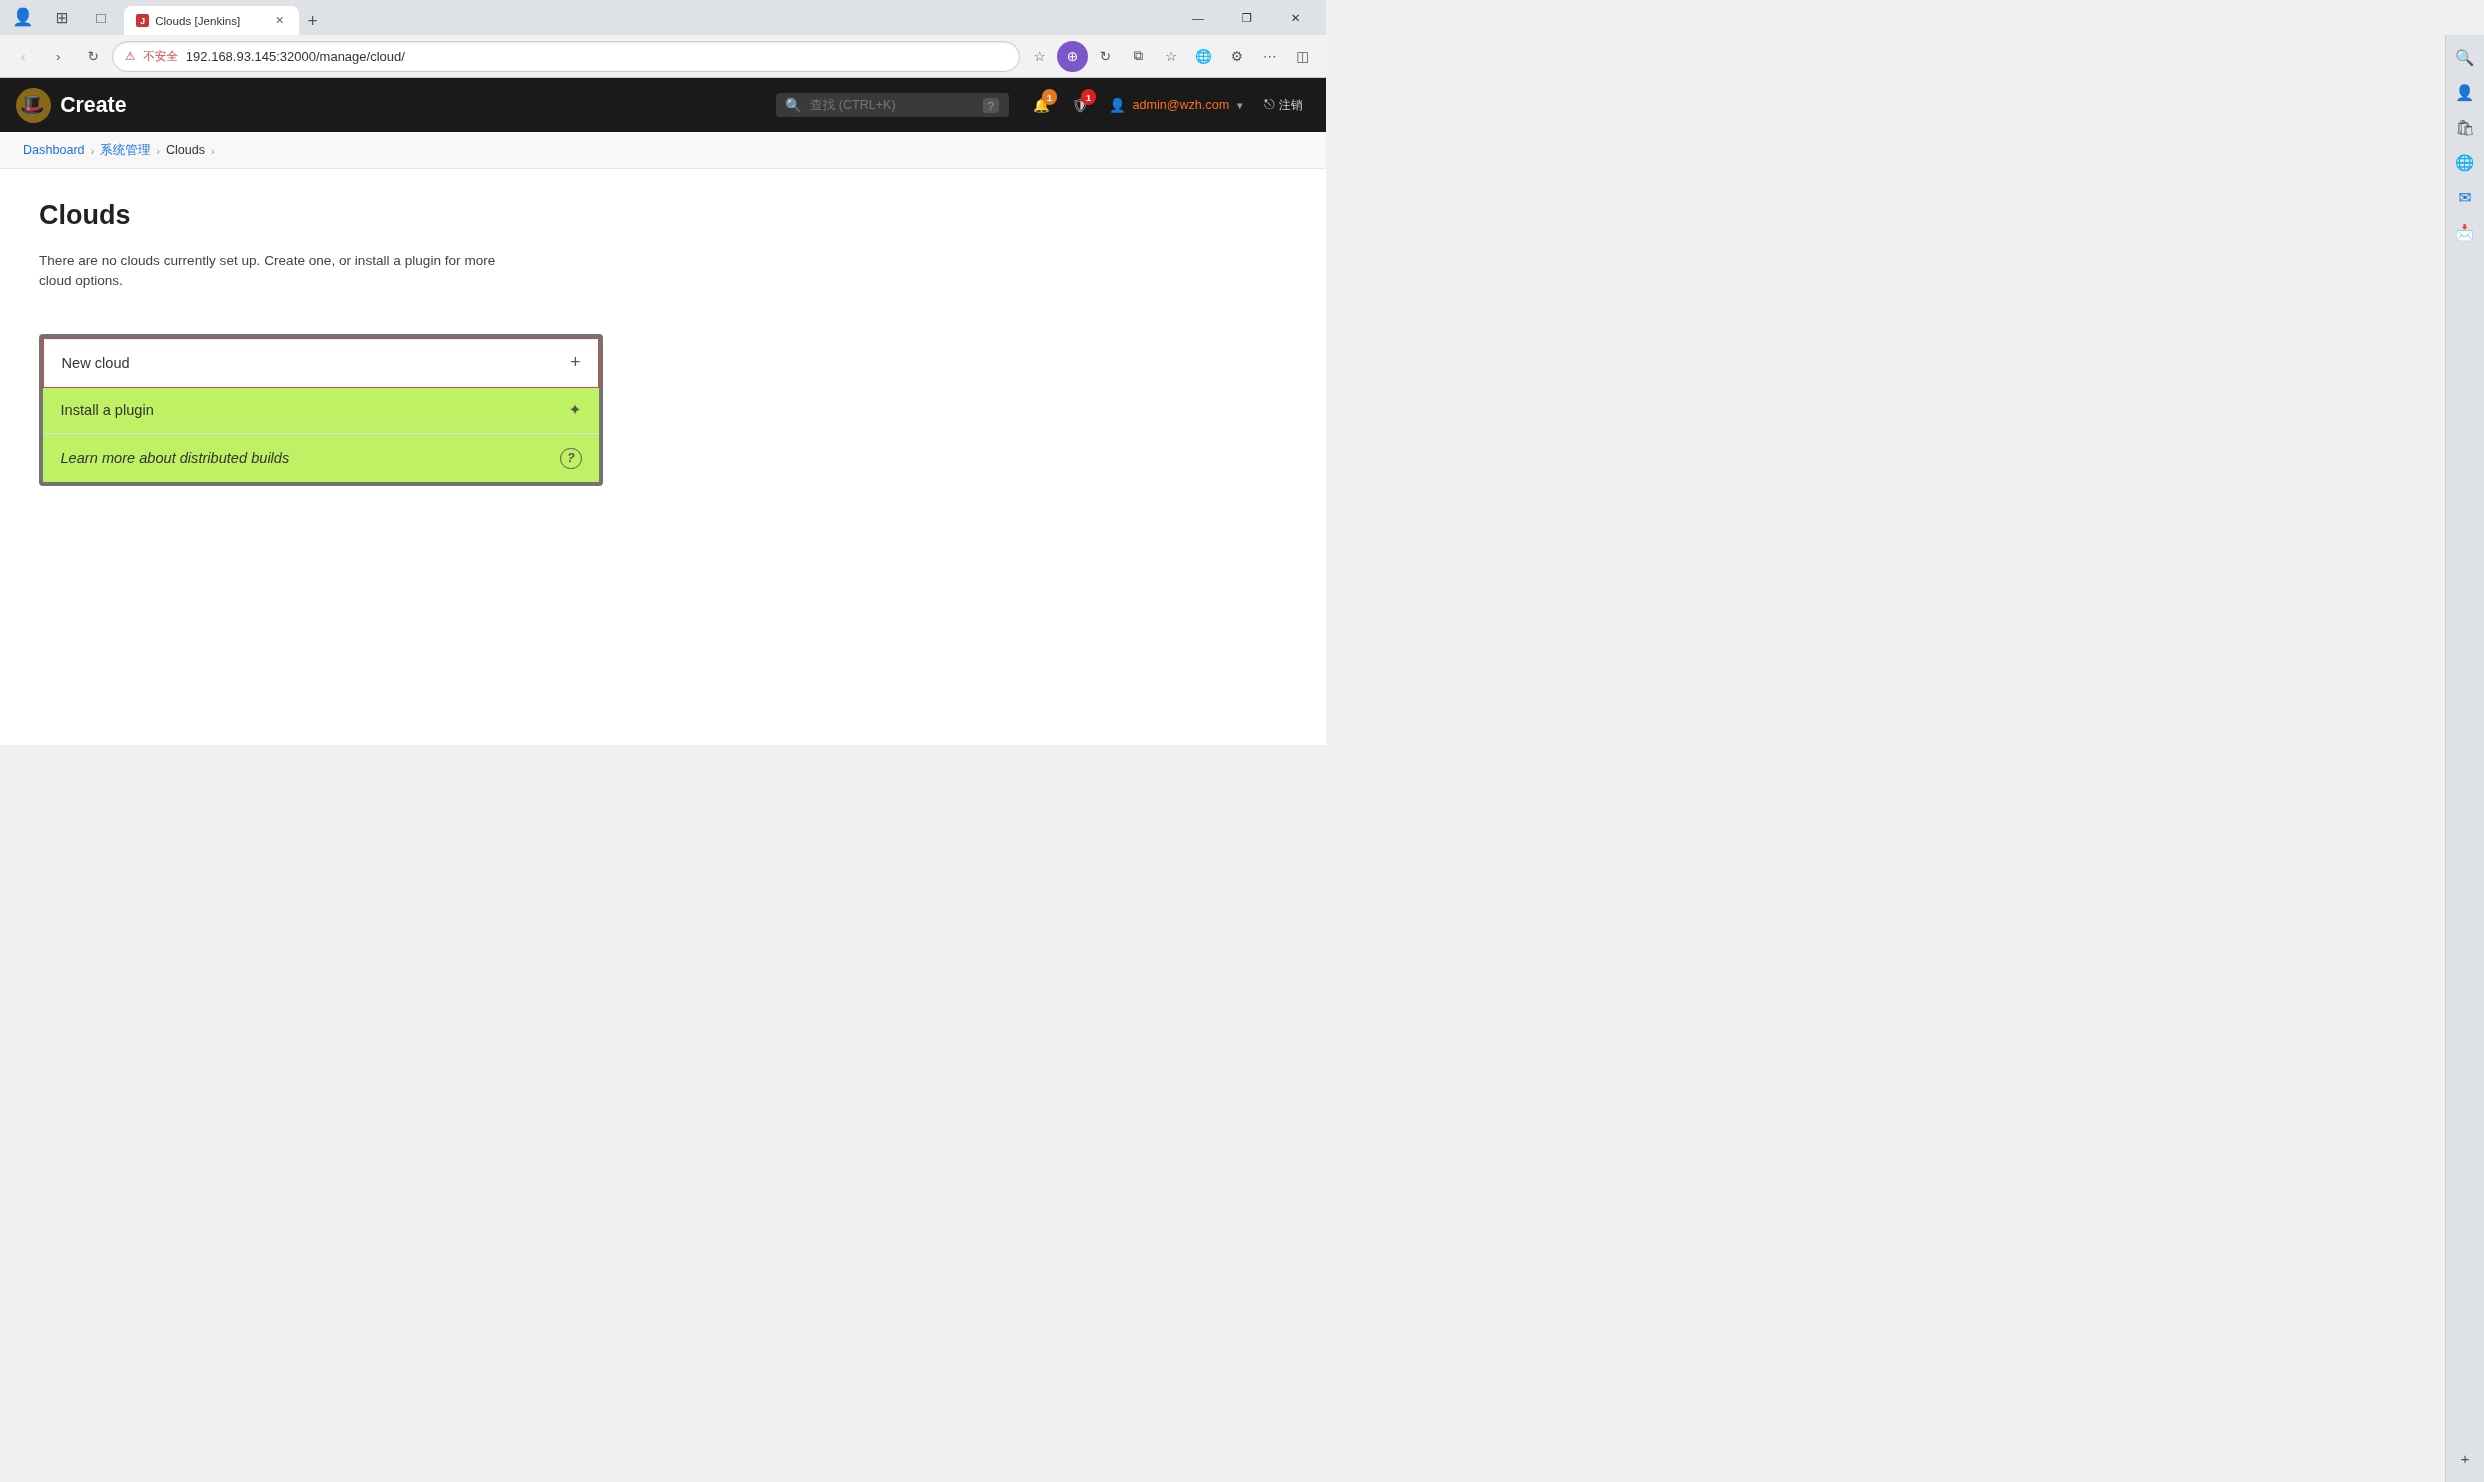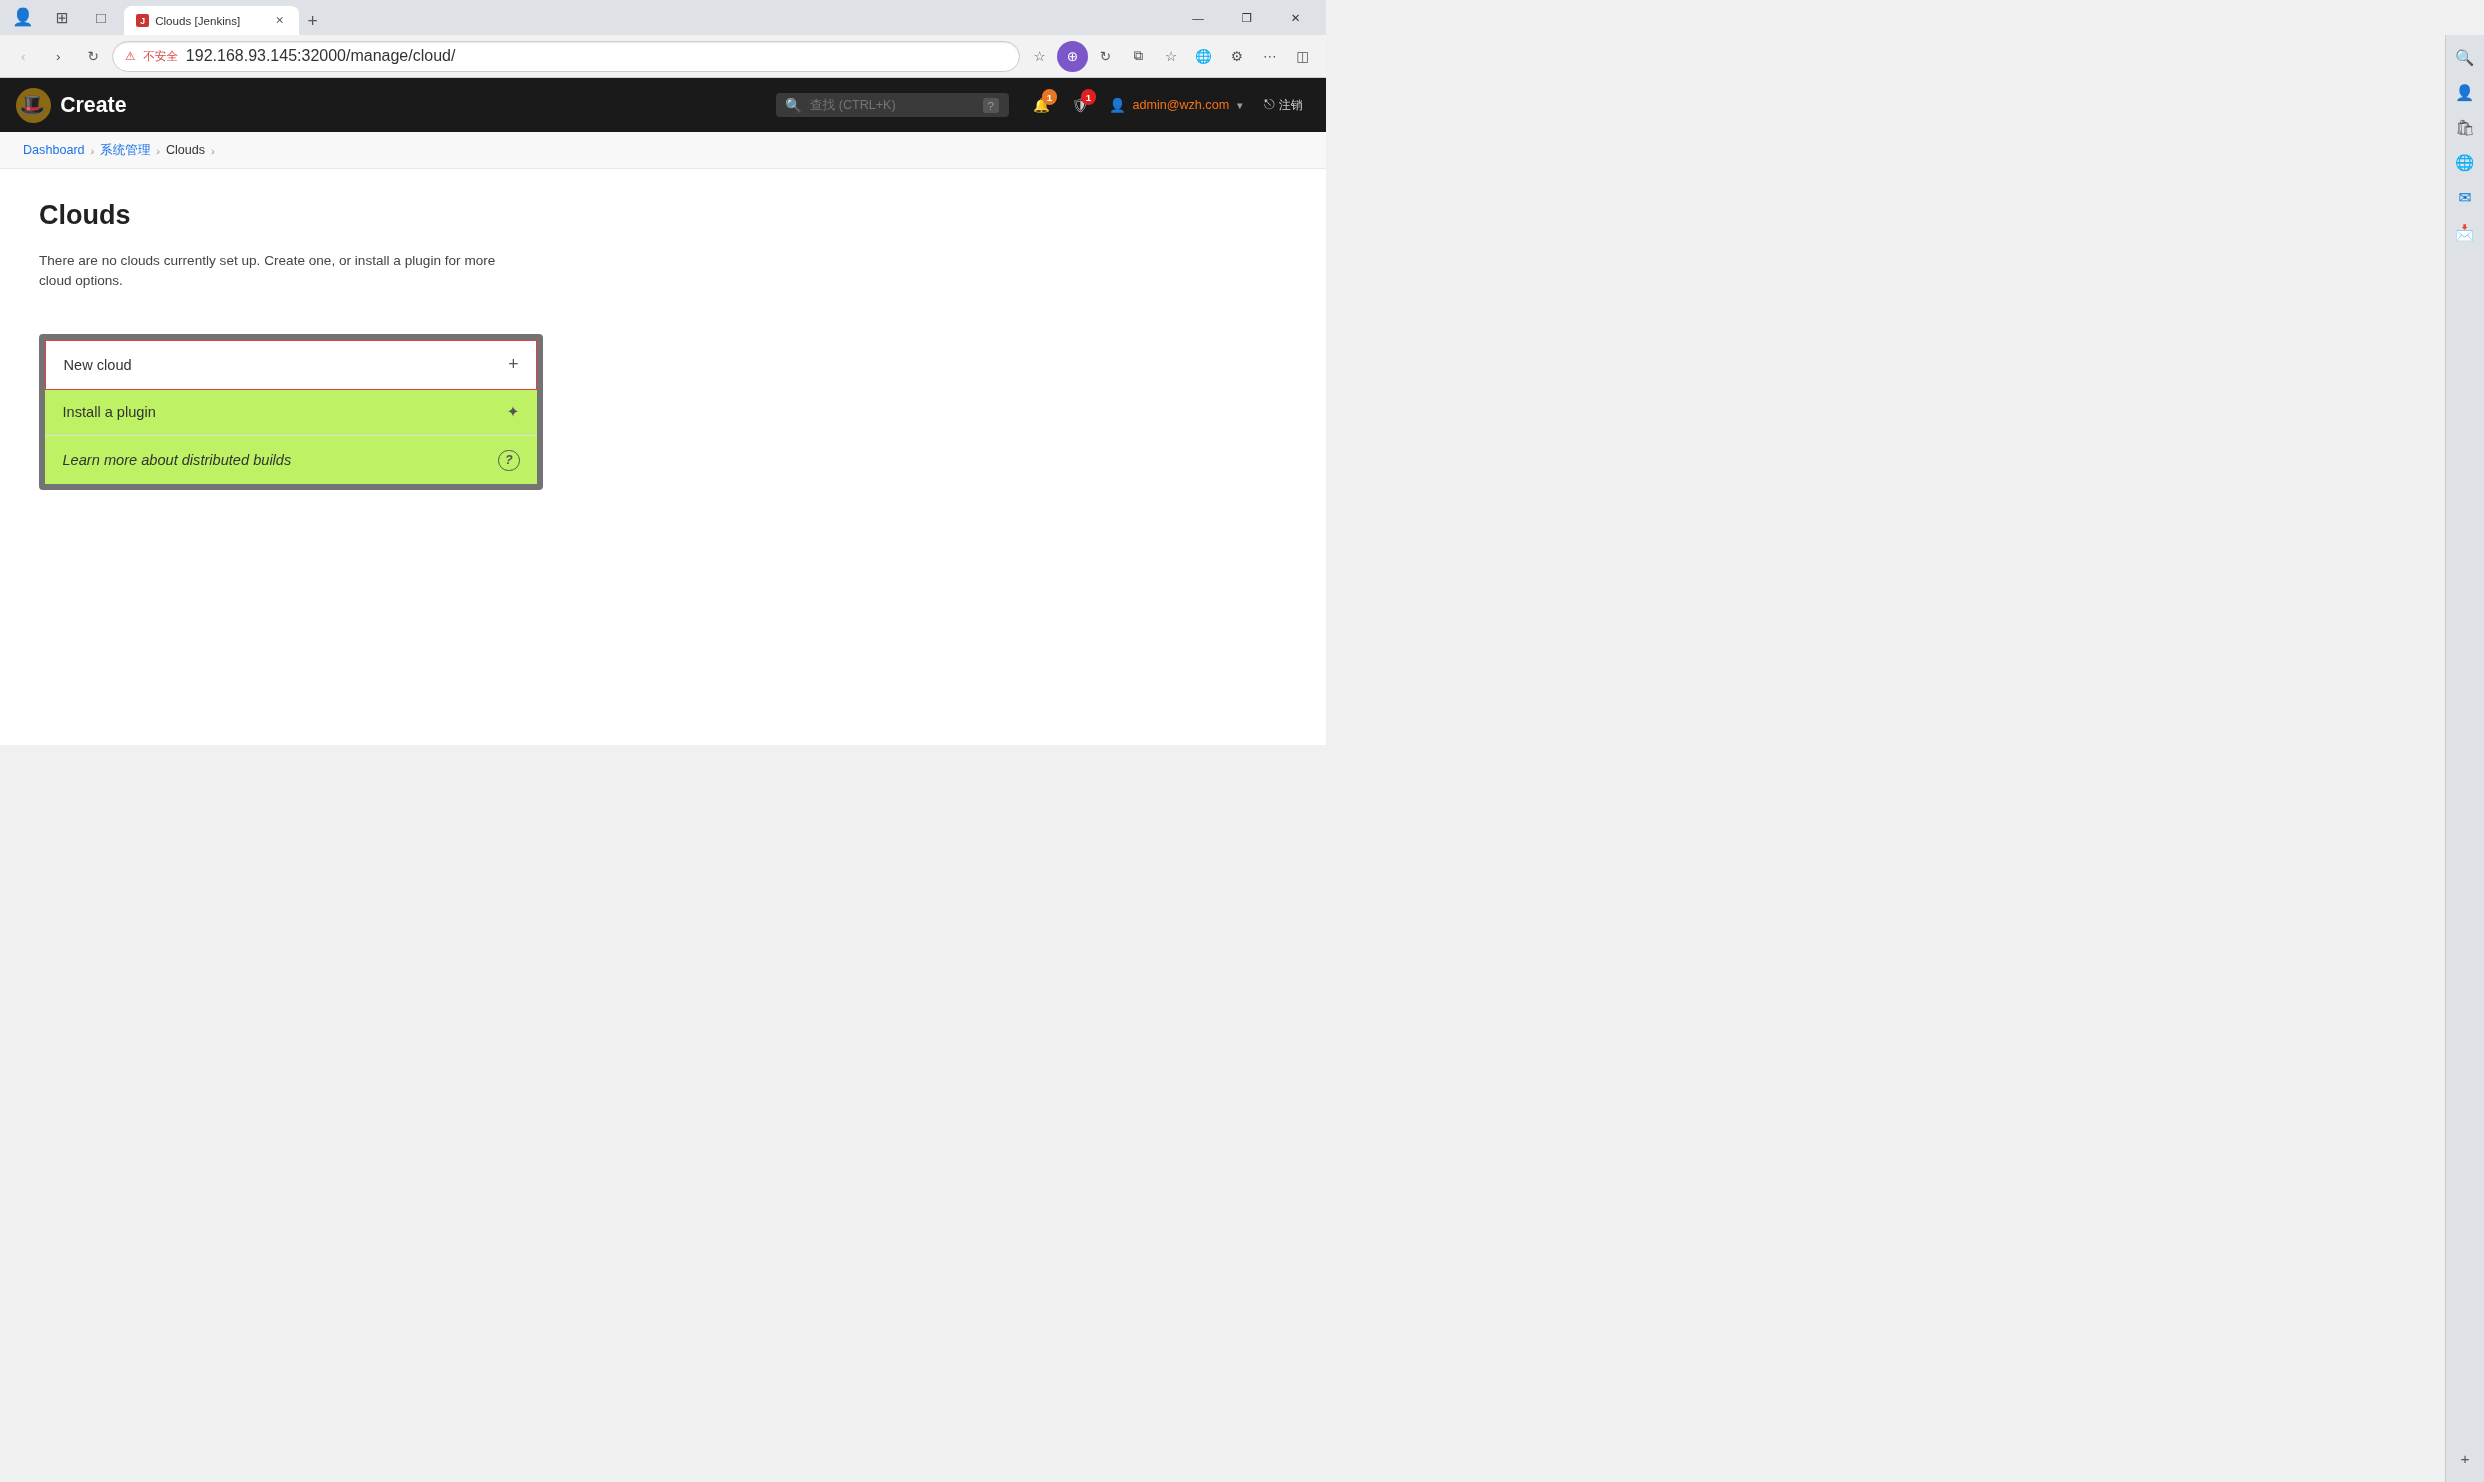--- a/index.html
+++ b/index.html
@@ -18,21 +18,21 @@
     .new-tab-btn { width: 27px; height: 27px; display: flex; align-items: center; justify-content: center; border-radius: 50%; color: #555; font-size: 17.5px; cursor: pointer; }
     .window-controls { display: flex; gap: 3.9px; align-items: center; margin-left: auto; }
     .win-btn { width: 45px; height: 31px; display: flex; align-items: center; justify-content: center; cursor: pointer; color: #333; font-size: 11.6px; }
 
     
     .nav-bar { height: 43px; background: #f2f2f2; display: flex; align-items: center; padding: 0 7.8px; gap: 3.9px; border-bottom: 1px solid #ccc; }
     .nav-btn { width: 31px; height: 31px; border-radius: 50%; display: flex; align-items: center; justify-content: center; cursor: pointer; color: #555; font-size: 13.6px; border: none; background: none; }
     .nav-btn.disabled { color: #bbb; cursor: default; }
     .address-bar-container { flex: 1; display: flex; align-items: center; background: white; border-radius: 19.4px; height: 31px; padding: 0 11.6px; gap: 7.8px; border: 1px solid #ccc; box-shadow: inset 0 1px 1.9px rgba(0,0,0,0.1); }
     .security-icon { color: #d44; font-size: 11.6px; }
-    .address-text { flex: 1; font-size: 16px; color: #333; }
+    .address-text { flex: 1; font-size: 13px; color: #333; }
     .nav-right-btns { display: flex; align-items: center; gap: 1.9px; }
     .nav-right-btn { width: 31px; height: 31px; border-radius: 50%; display: flex; align-items: center; justify-content: center; cursor: pointer; color: #555; font-size: 13.6px; }
 
     
     .page-content { flex: 1; background: white; overflow: hidden; display: flex; flex-direction: column; }
 
     
     .jenkins-header { background: #1a1a1a; height: 54px; display: flex; align-items: center; padding: 0 15.5px; gap: 15.5px; }
     .jenkins-logo { display: flex; align-items: center; gap: 9.7px; }
     .jenkins-avatar { width: 35px; height: 35px; border-radius: 50%; background: #8b6914; display: flex; align-items: center; justify-content: center; overflow: hidden; }
@@ -55,21 +55,21 @@
     .breadcrumb-item { color: #1a73e8; cursor: pointer; }
     .breadcrumb-sep { color: #999; font-size: 11.6px; }
     .breadcrumb-current { color: #333; }
 
     
     .main-content { flex: 1; padding: 31px 39px; background: white; }
     .page-title { font-size: 27px; font-weight: 600; color: #222; margin-bottom: 19.4px; }
     .page-description { font-size: 13.6px; color: #444; margin-bottom: 42px; line-height: 1.5; max-width: 485px; }
 
     
-    .action-list { width: 504px; border: 6px solid #737373; border-radius: 3.9px; overflow: hidden; }
+    .action-list { width: 564px; border: 4px solid #737373; border-radius: 3.9px; overflow: hidden; }
     .action-item { display: flex; align-items: center; justify-content: space-between; padding: 13.6px 17.5px; background: #bef264; border-bottom: 1px solid #e0e0e0; cursor: pointer; transition: background 0.15s; }
     .action-item:last-child { border-bottom: none; font-style: italic; }
     .action-item.highlighted { border: 1.9px solid #e04040; background: white; }
     .action-label { font-size: 14.6px; color: #333; }
     .action-icon { font-size: 17.5px; color: #555; }
 
     
     .right-sidebar { position: fixed; right: 0; top: 35px; width: 39px; background: #dee1e6; border-left: 1px solid #ccc; display: flex; flex-direction: column; align-items: center; padding: 7.8px 0; gap: 3.9px; height: calc(100% - 35px); }
     .sidebar-icon { width: 31px; height: 31px; display: flex; align-items: center; justify-content: center; cursor: pointer; border-radius: 3.9px; color: #555; font-size: 15.5px; }
     .sidebar-add { margin-top: auto; color: #555; }

